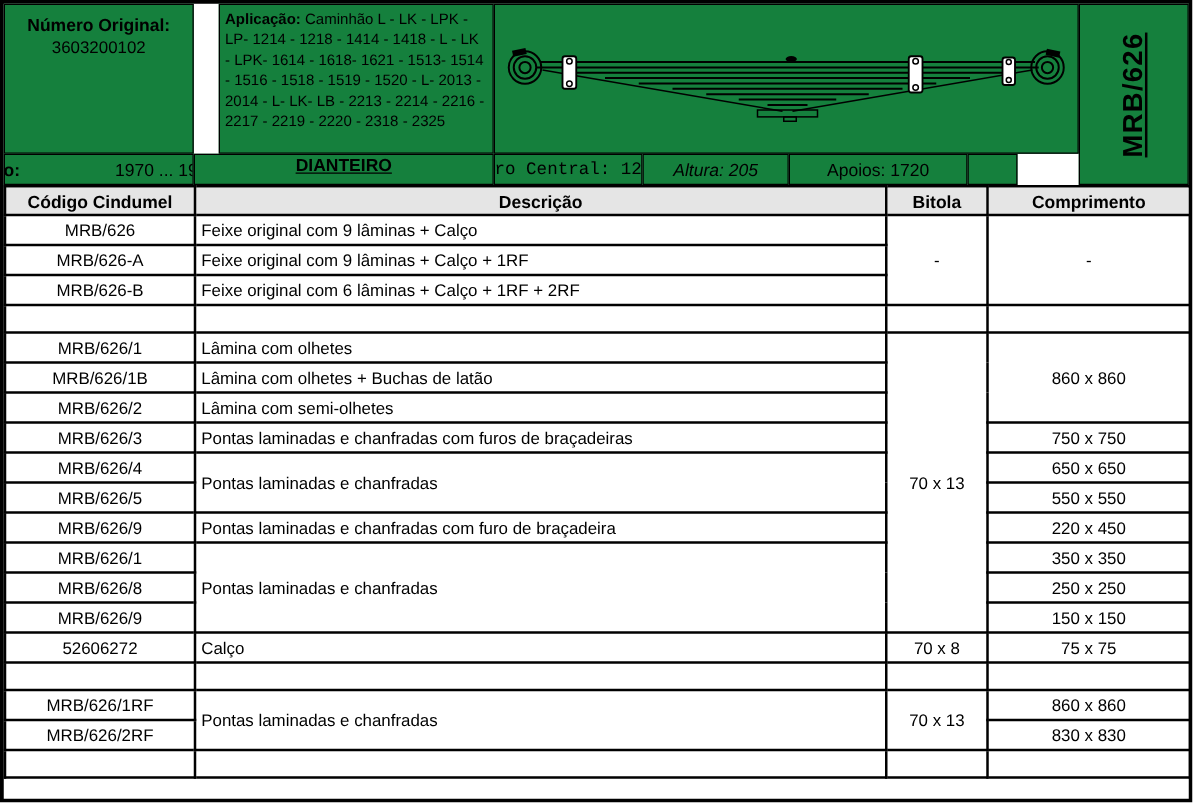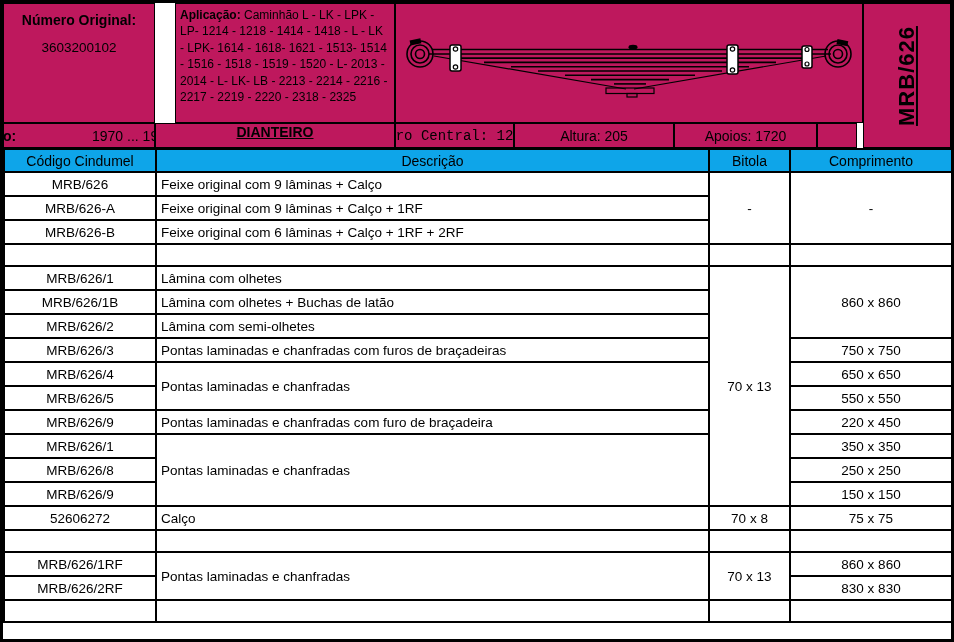--- a/index.html
+++ b/index.html
@@ -2,40 +2,40 @@
 <html><head>
 <meta charset="utf-8">
 <style>
   html,body{margin:0;padding:0;background:#fff;}
   *{box-sizing:border-box;}
   body{font-family:"Liberation Sans", sans-serif; color:#000;}
   #sheet{width:954px;height:642px;border:3px solid #000;background:#fff;}
 
   
   .top{display:grid;grid-template-columns:152px 240px 468px 88px;grid-template-rows:120px 25px;}
-  .cell{border:1.5px solid #000;overflow:hidden;background:#be185d;}
+  .cell{border:1.5px solid #000;overflow:hidden;background:#15803d;}
   .numero{grid-column:1;grid-row:1;text-align:center;padding-top:8px;font-size:14px;}
   .numero .lbl{font-weight:bold;display:block;}
-  .numero .val{display:block;margin-top:12px;font-size:13.5px;}
+  .numero .val{display:block;margin-top:2px;font-size:13.5px;}
   .aplicacao{grid-column:2;grid-row:1;padding:3px 4px;font-size:12px;line-height:16.4px;margin-left:20px;}
   .aplicacao b{font-weight:bold;}
   .drawingbox{grid-column:3;grid-row:1;position:relative;}
   .sidetab{grid-column:4;grid-row:1/3;display:flex;align-items:center;justify-content:center;}
   .sidetab span{transform:rotate(-90deg);font-weight:bold;font-size:22px;letter-spacing:1px;text-decoration:underline;white-space:nowrap;}
   .ano{grid-column:1;grid-row:2;display:flex;align-items:center;justify-content:center;font-size:14px;white-space:nowrap;gap:36px;}
   .diant{grid-column:2;grid-row:2;display:flex;align-items:flex-start;justify-content:center;font-size:14px;font-weight:bold;text-decoration:underline;}
   .specrow{grid-column:3;grid-row:2;display:flex;padding:0;border:none;}
   .specrow .cell{flex:0 0 auto;display:flex;align-items:center;justify-content:center;font-size:14px;white-space:nowrap;height:25px;}
-  .sp1{width:119px;font-family:Liberation Mono, monospace;} .sp2{width:160px;} .sp3{width:143px;} .sp4{width:40px;}
+  .sp1{width:119px;font-family:Liberation Mono, monospace;} .sp2{width:117px;font-style:italic;} .sp3{width:143px;} .sp4{width:40px;}
 
   
   table{border-collapse:collapse;table-layout:fixed;width:948px;}
   col.c-code{width:152px;} col.c-desc{width:553px;} col.c-bit{width:81px;} col.c-comp{width:162px;}
   th,td{border:2px solid #000;font-size:13.5px;padding:0 4px;height:24px;overflow:hidden;white-space:nowrap;}
-  th{background:#0ea5e9;font-weight:normal;font-size:14px;height:23px;}
+  th{background:#e5e5e5;font-weight:bold;font-size:14px;height:23px;}
   td.code,td.bit,td.comp{text-align:center;}
   td.desc{text-align:left;}
   tr.gap td{height:22px;}
 
   svg .ln{stroke:#000;stroke-width:1.6;fill:none;}
   svg .thin{stroke:#000;stroke-width:1.2;fill:none;}
   svg .wh{fill:#fff;stroke:#000;stroke-width:1.5;}
   svg .blk{fill:#000;stroke:none;}
 </style>
 </head>

